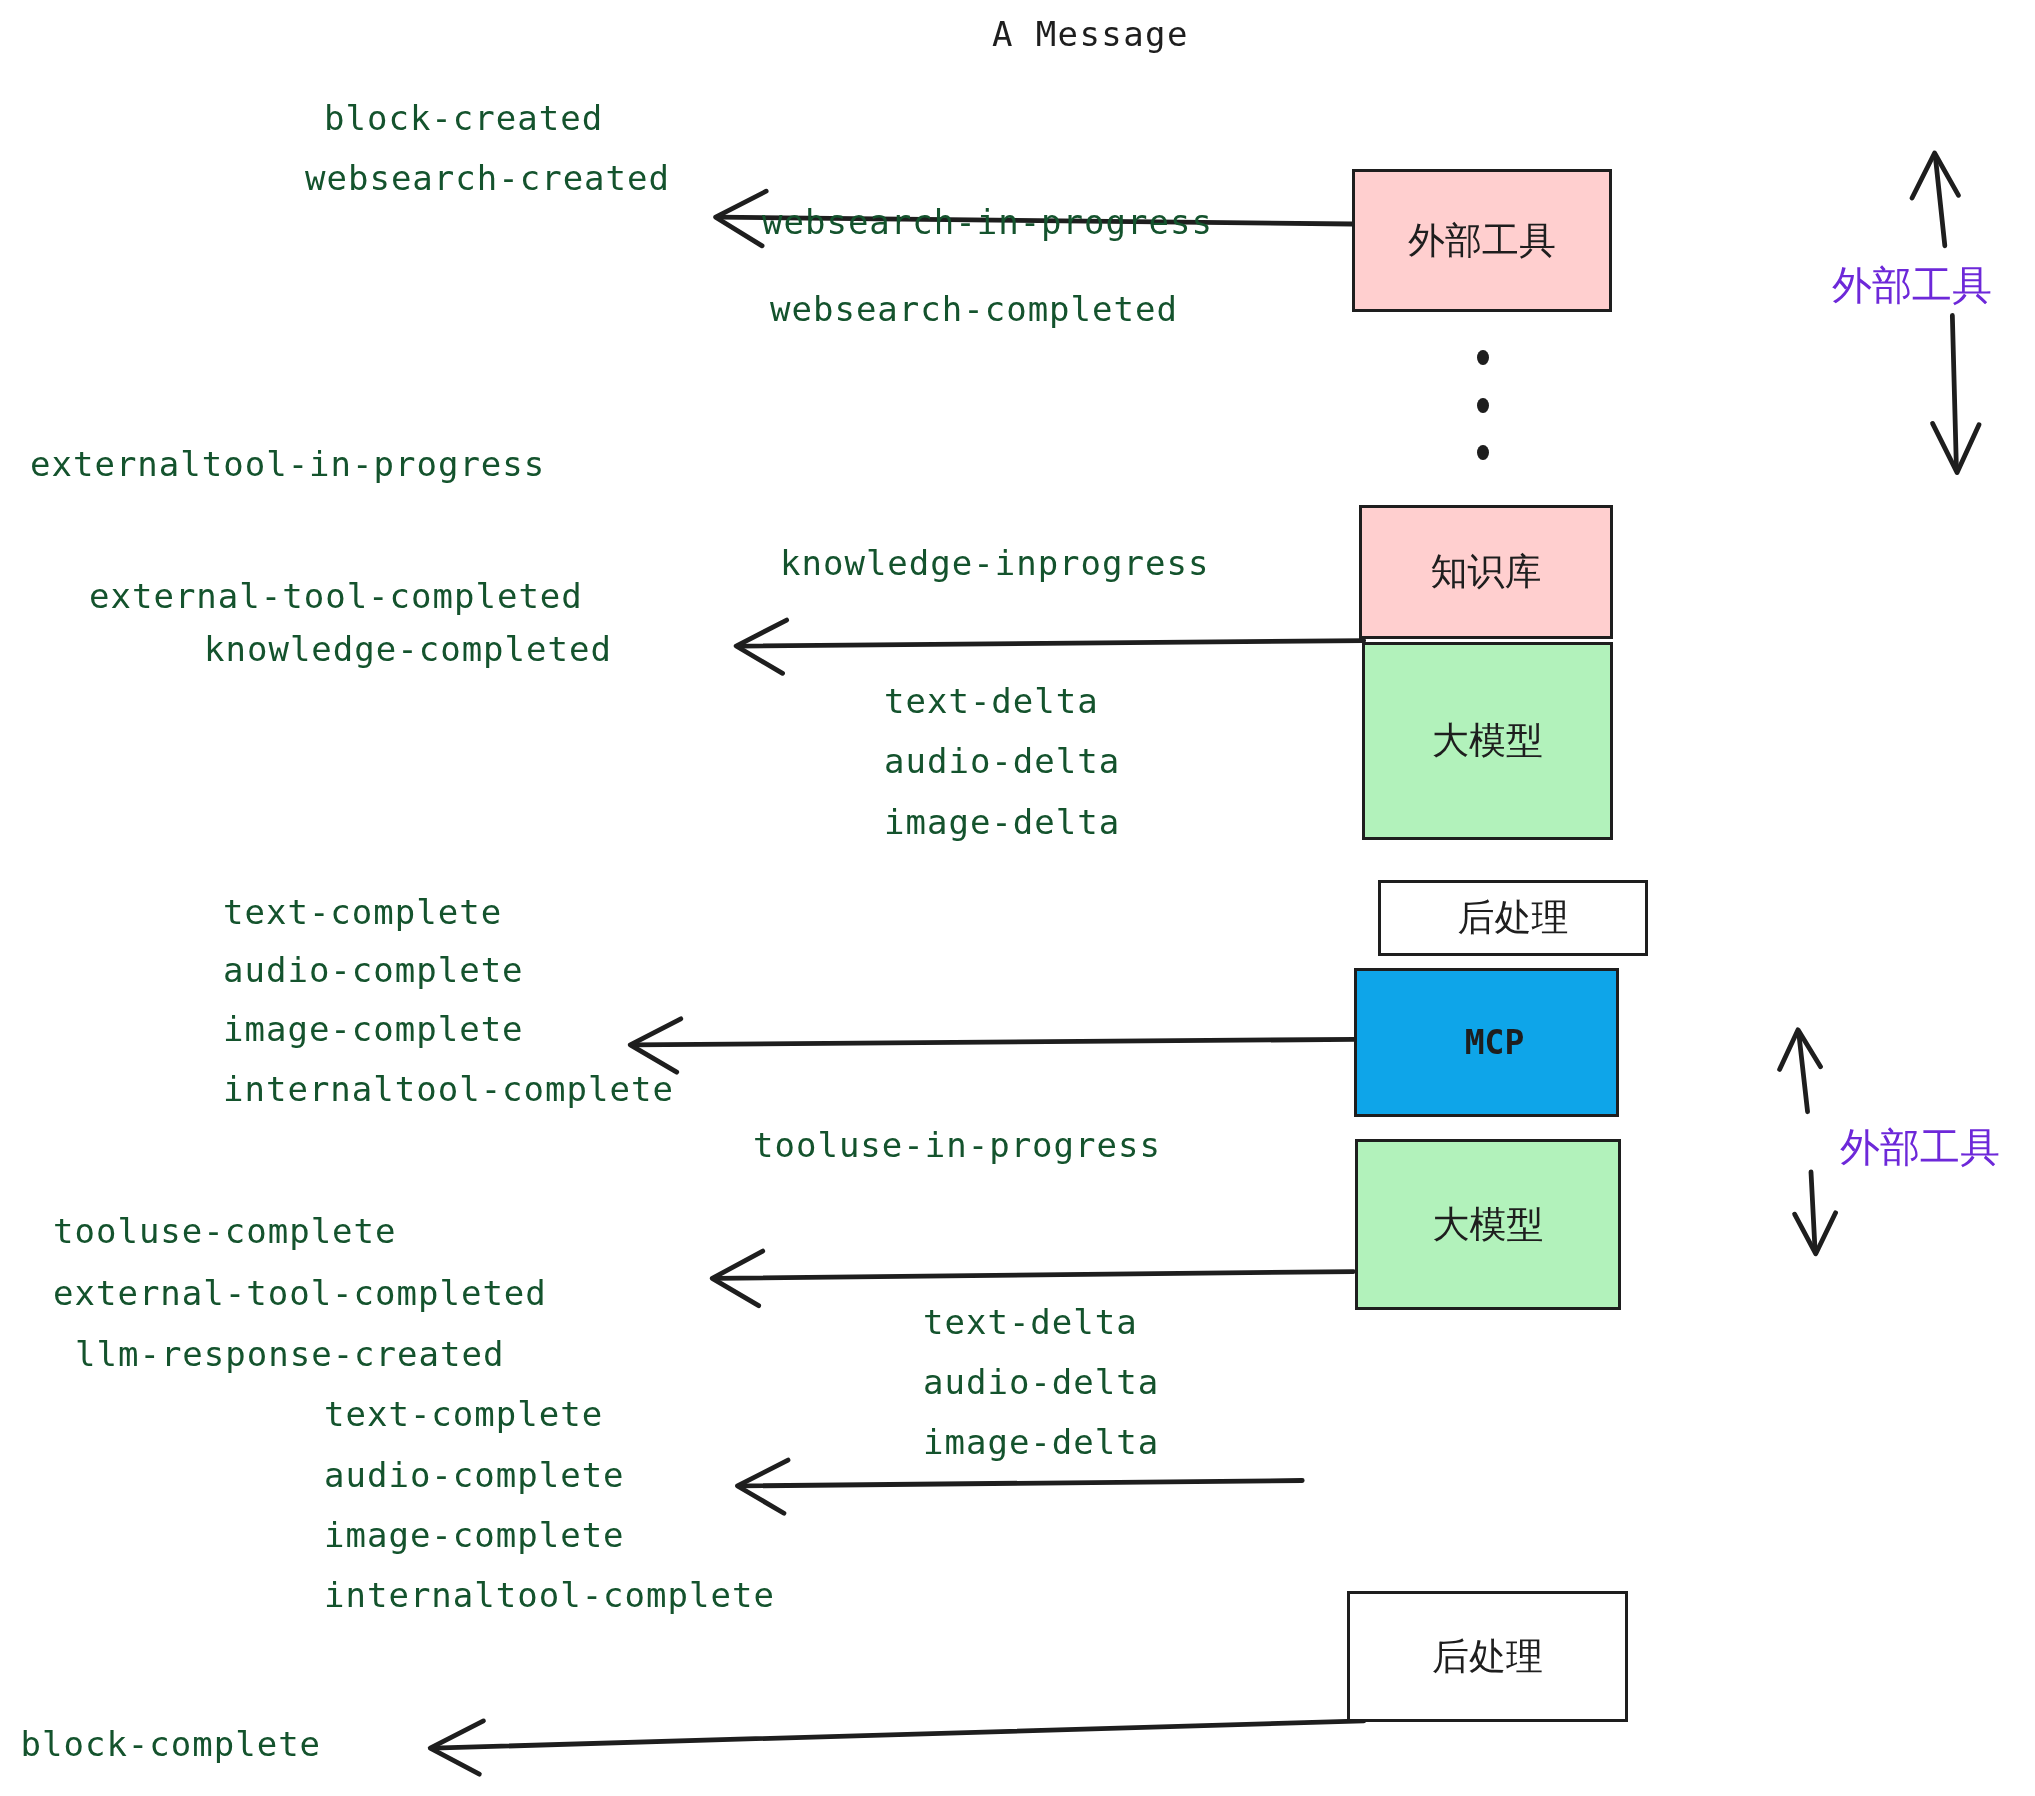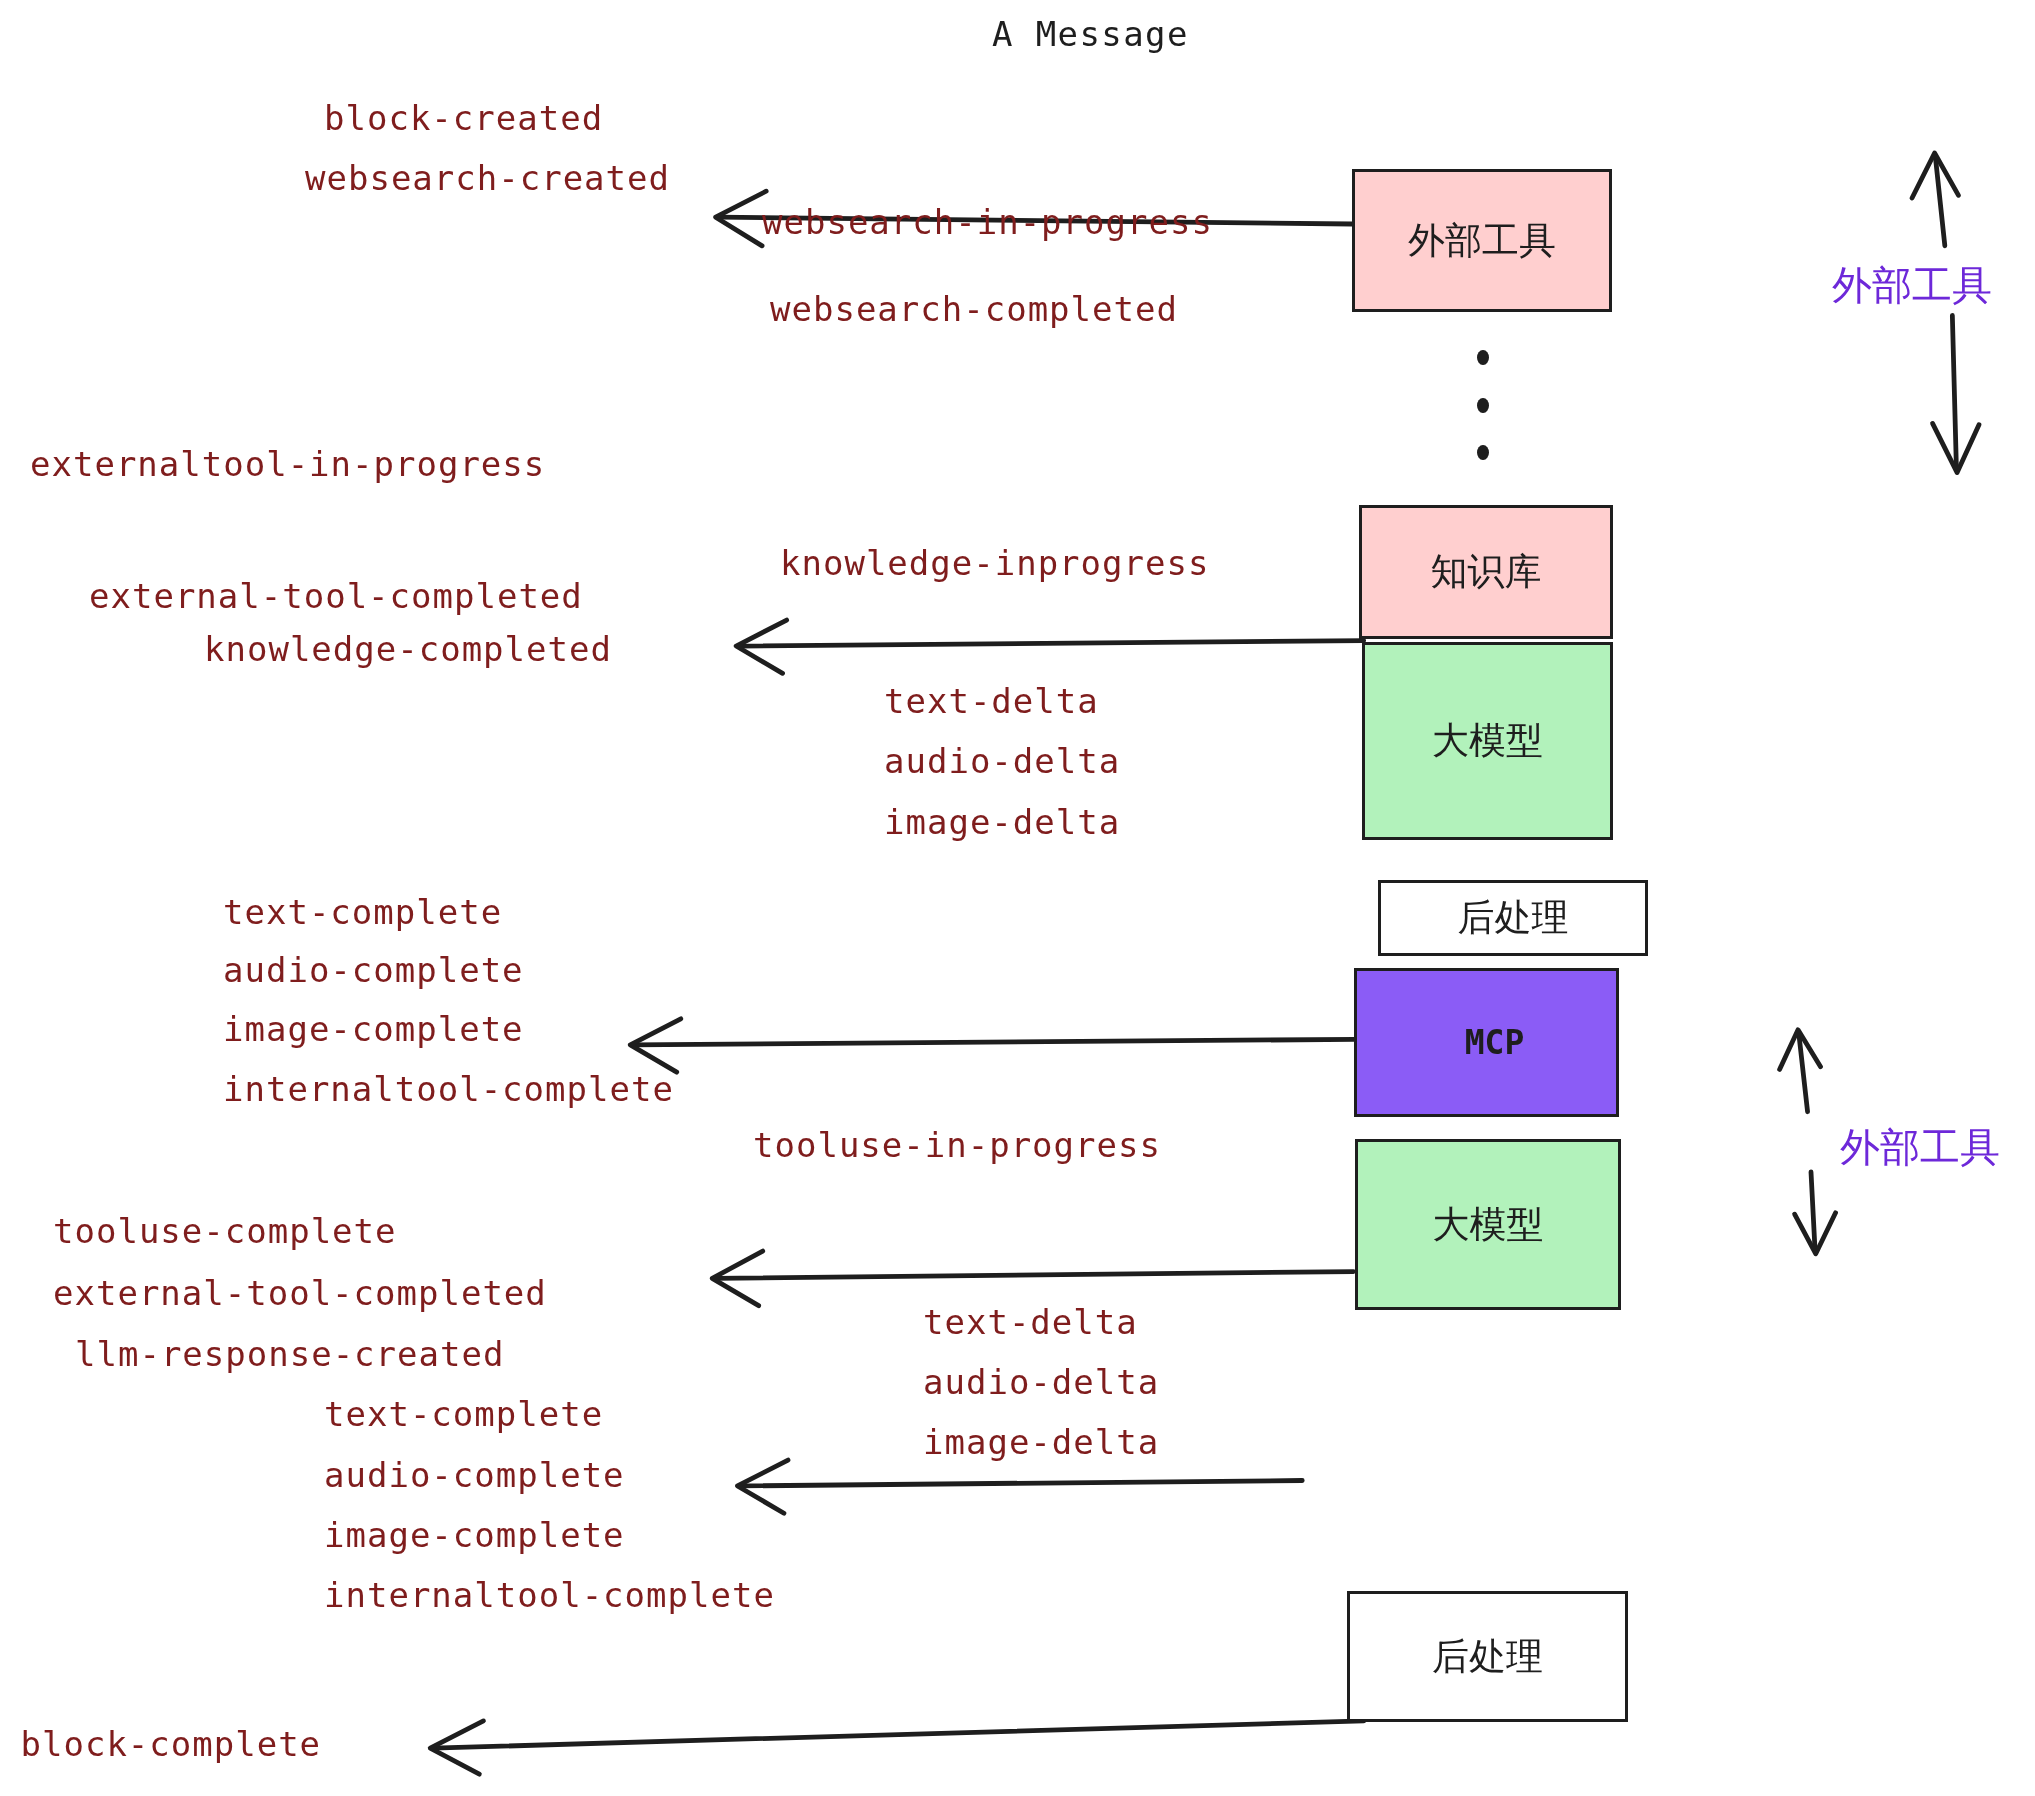--- a/index.html
+++ b/index.html
@@ -1,20 +1,20 @@
 <!DOCTYPE html>
 <html style="font-size:11px"><head>
 <meta charset="utf-8">
 <style>
   html,body{margin:0;padding:0;background:#ffffff;}
   body{width:2035px;height:1796px;position:relative;overflow:hidden;
        font-family:"DejaVu Sans Mono","Liberation Mono",monospace;}
   #stage{position:absolute;left:15px;top:0;width:2035px;height:1796px;}
 
-  .evt{position:absolute;white-space:nowrap;color:#7f1d1d;
+  .evt{position:absolute;white-space:nowrap;color:#14532d;
        font-family:"DejaVu Sans Mono","Liberation Mono",monospace;
        font-size:34px;letter-spacing:1px;line-height:1;}
   .title{position:absolute;white-space:nowrap;color:#1e1e1e;
          font-family:"DejaVu Sans Mono","Liberation Mono",monospace;
          font-size:34px;letter-spacing:1.4px;}
   .cjk{position:absolute;white-space:nowrap;color:#6d28d9;
        font-family:"DejaVu Sans","Liberation Sans",sans-serif;
        font-size:36px;font-weight:500;}
 
   .box{position:absolute;box-sizing:border-box;border:3.4px solid #1e1e1e;
@@ -137,21 +137,21 @@
   </div>
 
   <div class="box" style="left:1347px;top:642px;width:251px;height:198px;background:#b2f2bb;">
     <span style="font-family:'DejaVu Sans','Liberation Sans',sans-serif;">大模型</span>
   </div>
 
   <div class="box" style="left:1363px;top:880px;width:270px;height:76px;background:#ffffff;">
     <span style="font-family:'DejaVu Sans','Liberation Sans',sans-serif;">后处理</span>
   </div>
 
-  <div class="box mono" style="left:1339px;top:968px;width:265px;height:149px;background:#8b5cf6;padding-left:16px;">
+  <div class="box mono" style="left:1339px;top:968px;width:265px;height:149px;background:#0ea5e9;padding-left:16px;">
     <span>MCP</span>
   </div>
 
   <div class="box" style="left:1340px;top:1139px;width:266px;height:171px;background:#b2f2bb;">
     <span style="font-family:'DejaVu Sans','Liberation Sans',sans-serif;">大模型</span>
   </div>
 
   <div class="box" style="left:1332px;top:1591px;width:281px;height:131px;background:#ffffff;">
     <span style="font-family:'DejaVu Sans','Liberation Sans',sans-serif;">后处理</span>
   </div>

